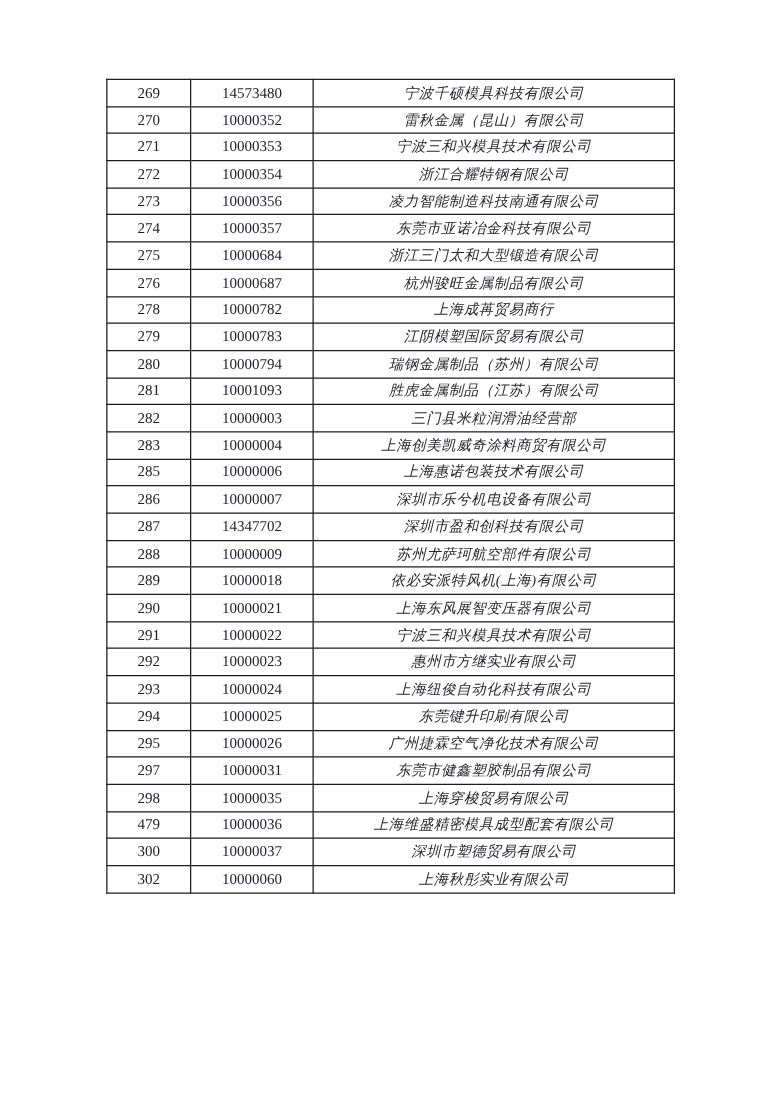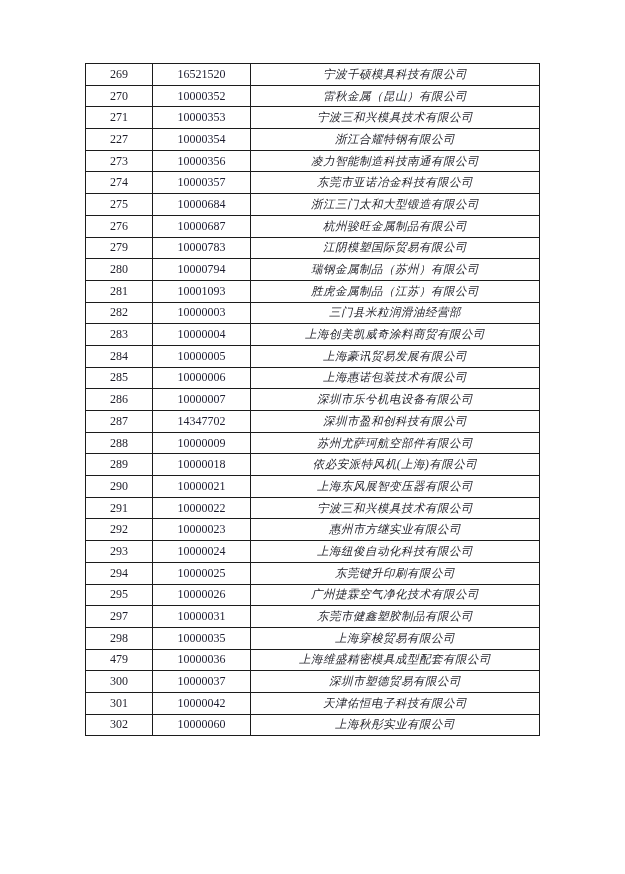--- a/index.html
+++ b/index.html
@@ -64,38 +64,38 @@
   <div class="table-wrap">
     <table class="company-table">
       <colgroup>
         <col style="width:67px">
         <col style="width:98px">
         <col style="width:289px">
       </colgroup>
       <tbody id="table-body">
   <tr>
     <td class="cell-no">269</td>
-    <td class="cell-id">16521520</td>
+    <td class="cell-id">14573480</td>
     <td class="cell-name">宁波千硕模具科技有限公司</td>
   </tr>
 
   <tr>
     <td class="cell-no">270</td>
     <td class="cell-id">10000352</td>
     <td class="cell-name">雷秋金属（昆山）有限公司</td>
   </tr>
 
   <tr>
     <td class="cell-no">271</td>
     <td class="cell-id">10000353</td>
     <td class="cell-name">宁波三和兴模具技术有限公司</td>
   </tr>
 
   <tr>
-    <td class="cell-no">227</td>
+    <td class="cell-no">272</td>
     <td class="cell-id">10000354</td>
     <td class="cell-name">浙江合耀特钢有限公司</td>
   </tr>
 
   <tr>
     <td class="cell-no">273</td>
     <td class="cell-id">10000356</td>
     <td class="cell-name">凌力智能制造科技南通有限公司</td>
   </tr>
 
@@ -111,20 +111,25 @@
     <td class="cell-name">浙江三门太和大型锻造有限公司</td>
   </tr>
 
   <tr>
     <td class="cell-no">276</td>
     <td class="cell-id">10000687</td>
     <td class="cell-name">杭州骏旺金属制品有限公司</td>
   </tr>
 
 
+  <tr>
+    <td class="cell-no">278</td>
+    <td class="cell-id">10000782</td>
+    <td class="cell-name">上海成苒贸易商行</td>
+  </tr>
 
   <tr>
     <td class="cell-no">279</td>
     <td class="cell-id">10000783</td>
     <td class="cell-name">江阴模塑国际贸易有限公司</td>
   </tr>
 
   <tr>
     <td class="cell-no">280</td>
     <td class="cell-id">10000794</td>
@@ -142,25 +147,20 @@
     <td class="cell-id">10000003</td>
     <td class="cell-name">三门县米粒润滑油经营部</td>
   </tr>
 
   <tr>
     <td class="cell-no">283</td>
     <td class="cell-id">10000004</td>
     <td class="cell-name">上海创美凯威奇涂料商贸有限公司</td>
   </tr>
 
-  <tr>
-    <td class="cell-no">284</td>
-    <td class="cell-id">10000005</td>
-    <td class="cell-name">上海豪讯贸易发展有限公司</td>
-  </tr>
 
   <tr>
     <td class="cell-no">285</td>
     <td class="cell-id">10000006</td>
     <td class="cell-name">上海惠诺包装技术有限公司</td>
   </tr>
 
   <tr>
     <td class="cell-no">286</td>
     <td class="cell-id">10000007</td>
@@ -239,25 +239,20 @@
     <td class="cell-id">10000036</td>
     <td class="cell-name">上海维盛精密模具成型配套有限公司</td>
   </tr>
 
   <tr>
     <td class="cell-no">300</td>
     <td class="cell-id">10000037</td>
     <td class="cell-name">深圳市塑德贸易有限公司</td>
   </tr>
 
-  <tr>
-    <td class="cell-no">301</td>
-    <td class="cell-id">10000042</td>
-    <td class="cell-name">天津佑恒电子科技有限公司</td>
-  </tr>
 
   <tr>
     <td class="cell-no">302</td>
     <td class="cell-id">10000060</td>
     <td class="cell-name">上海秋彤实业有限公司</td>
   </tr>
 </tbody>
     </table>
   </div>
 </div>

